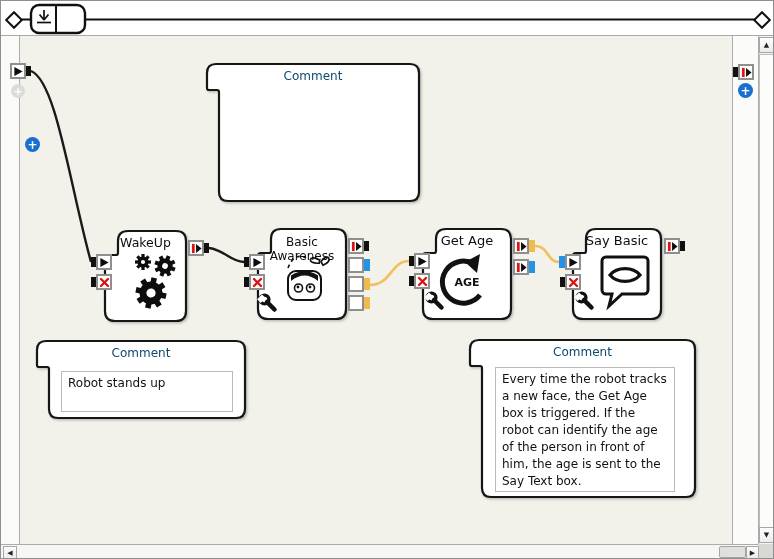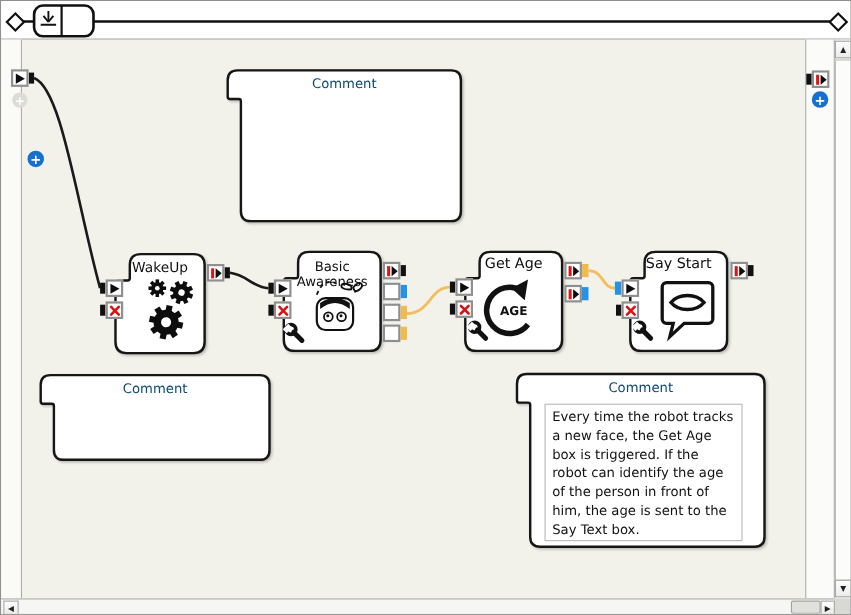--- a/index.html
+++ b/index.html
@@ -253,21 +253,21 @@
   </div>
   <div class="bumper" style="left:528px;top:239px;width:6px;height:12px;background:#EFBB4E;"></div>
   <div class="port" style="left:512px;top:258px;">
     <svg width="11" height="11" viewBox="0 0 12 12">
         <rect x="1" y="1" width="3" height="10" fill="#DE1515"></rect>
         <polygon points="5.5,1 11.5,6 5.5,11" fill="#0d0d0d"></polygon>
       </svg>
   </div>
   <div class="bumper" style="left:528px;top:260px;width:6px;height:12px;background:#2493E6;"></div>
 
-  <div class="btitle" style="left:572px;top:232px;width:88px;font-size:13px;">Say Start</div>
+  <div class="btitle" style="left:572px;top:232px;width:88px;font-size:13px;">Say Basic</div>
   <div class="bumper" style="left:558px;top:255px;width:6px;height:12px;background:#2493E6;"></div>
   <div class="port" style="left:564px;top:253px;">
     <svg width="11" height="11" viewBox="0 0 12 12">
         <polygon points="1.5,1 10.5,6 1.5,11" fill="#0d0d0d"></polygon>
       </svg>
   </div>
   <div class="bumper" style="left:559px;top:276px;width:5px;height:10px;background:#111;"></div>
   <div class="port" style="left:564px;top:273px;">
     <svg width="11" height="11" viewBox="0 0 12 12">
         <path d="M2.2,2.2 L9.8,9.8 M9.8,2.2 L2.2,9.8" stroke="#D81414" stroke-width="2.6" stroke-linecap="round"></path>
@@ -277,20 +277,23 @@
     <svg width="11" height="11" viewBox="0 0 12 12">
         <rect x="1" y="1" width="3" height="10" fill="#DE1515"></rect>
         <polygon points="5.5,1 11.5,6 5.5,11" fill="#0d0d0d"></polygon>
       </svg>
   </div>
   <div class="bumper" style="left:679px;top:240px;width:5px;height:10px;background:#111;"></div>
 
   <div class="ctitle" style="left:206px;top:68px;width:212px;">Comment</div>
 
   <div class="ctitle" style="left:36px;top:345px;width:208px;">Comment</div>
+  <div class="cbox" style="left:60px;top:370px;width:172px;height:41px;">
+    <div class="ctext">Robot stands up</div>
+  </div>
 
   <div class="ctitle" style="left:469px;top:344px;width:225px;">Comment</div>
   <div class="cbox" style="left:494px;top:366px;width:180px;height:125px;">
     <div class="ctext" style="line-height:17px;">Every time the robot tracks
 a new face, the Get Age
 box is triggered. If the
 robot can identify the age
 of the person in front of
 him, the age is sent to the
 Say Text box.</div>

